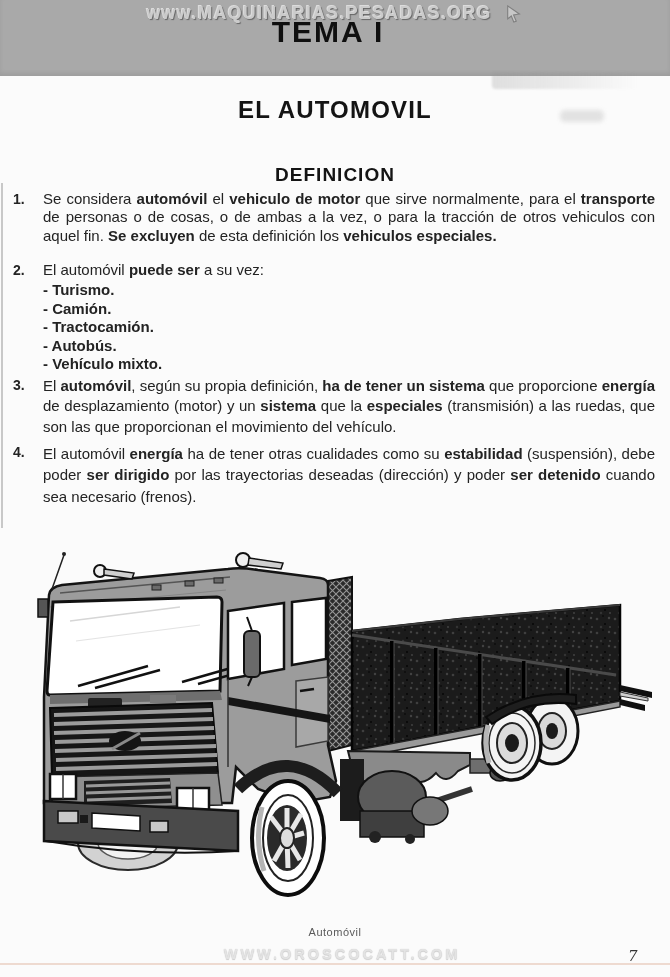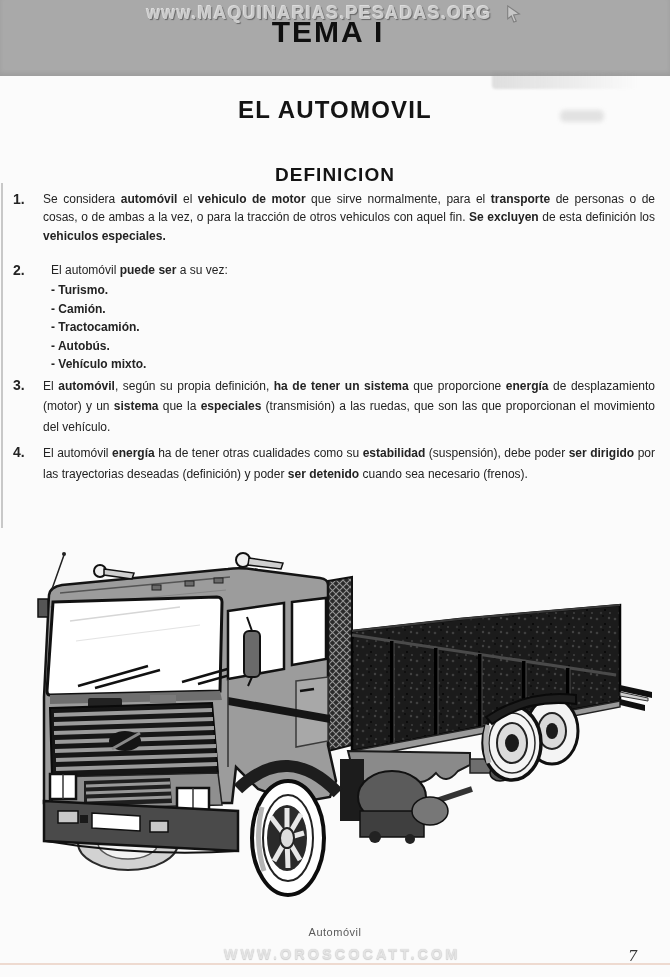--- a/index.html
+++ b/index.html
@@ -18,24 +18,24 @@
   .scan-line{position:absolute;left:1px;top:183px;width:2px;height:345px;background:#9f9f9f;opacity:.55;}
 
   
   h1,h2{margin:0;}
   .title-main{position:absolute;top:96px;left:0;width:100%;text-align:center;font-size:24px;font-weight:bold;letter-spacing:1.2px;color:#141414;}
   .subtitle{position:absolute;top:164px;left:0;width:100%;text-align:center;font-size:19px;font-weight:bold;letter-spacing:1px;color:#141414;}
 
   
   .para{position:absolute;left:0;width:670px;display:flex;color:#232323;}
   .para .num{flex:none;width:30px;padding-left:13px;font-weight:bold;font-size:14px;line-height:18.4px;}
-  .para .ptext{width:612px;font-size:12px;line-height:18.4px;text-align:justify;}
+  .para .ptext{width:612px;font-size:15px;line-height:18.4px;text-align:justify;}
   #p1{top:190px;}
   #p2{top:261px;}
-  #p2 .ptext{text-align:left;margin-left:8px;}
+  #p2 .ptext{text-align:left;}
   .veh-list{margin-top:2px;font-weight:bold;}
   .veh-list div{line-height:18.4px;}
   #p3{top:376px;}
   #p3 .ptext{line-height:20.4px;}
   #p4{top:443px;}
   #p4 .ptext{line-height:21.4px;}
 
   
   .figure{position:absolute;left:0;top:545px;width:670px;height:380px;}
   .caption{position:absolute;top:926px;left:0;width:100%;text-align:center;font-size:11px;color:#5a5a5a;letter-spacing:.5px;}
@@ -84,21 +84,21 @@
     </div>
   </div>
 
   <div class="para" id="p3">
     <div class="num">3.</div>
     <div class="ptext"><span>El </span><b>automóvil</b><span>, según su propia definición, </span><b>ha de tener un sistema</b><span> que proporcione </span><b>energía</b><span> de desplazamiento (motor) y un </span><b>sistema</b><span> que la </span><b>especiales</b><span> (transmisión) a las ruedas, que son las que proporcionan el movimiento del vehículo.</span></div>
   </div>
 
   <div class="para" id="p4">
     <div class="num">4.</div>
-    <div class="ptext"><span>El automóvil </span><b>energía</b><span> ha de tener otras cualidades como su </span><b>estabilidad</b><span> (suspensión), debe poder </span><b>ser dirigido</b><span> por las trayectorias deseadas (definición) y poder </span><b>ser detenido</b><span> cuando sea necesario (frenos).</span></div>
+    <div class="ptext"><span>El automóvil </span><b>energía</b><span> ha de tener otras cualidades como su </span><b>estabilidad</b><span> (suspensión), debe poder </span><b>ser dirigido</b><span> por las trayectorias deseadas (dirección) y poder </span><b>ser detenido</b><span> cuando sea necesario (frenos).</span></div>
   </div>
 
   <div class="figure">
     <svg width="670" height="380" viewBox="0 0 670 380">
       <defs>
         <pattern id="mesh" width="7" height="7" patternUnits="userSpaceOnUse">
           <rect width="7" height="7" fill="#2b2b2b"></rect>
           <path d="M0,7 L7,0 M0,0 L7,7" stroke="#969696" stroke-width="1.1"></path>
         </pattern>
         <pattern id="bedtex" width="18" height="14" patternUnits="userSpaceOnUse">

